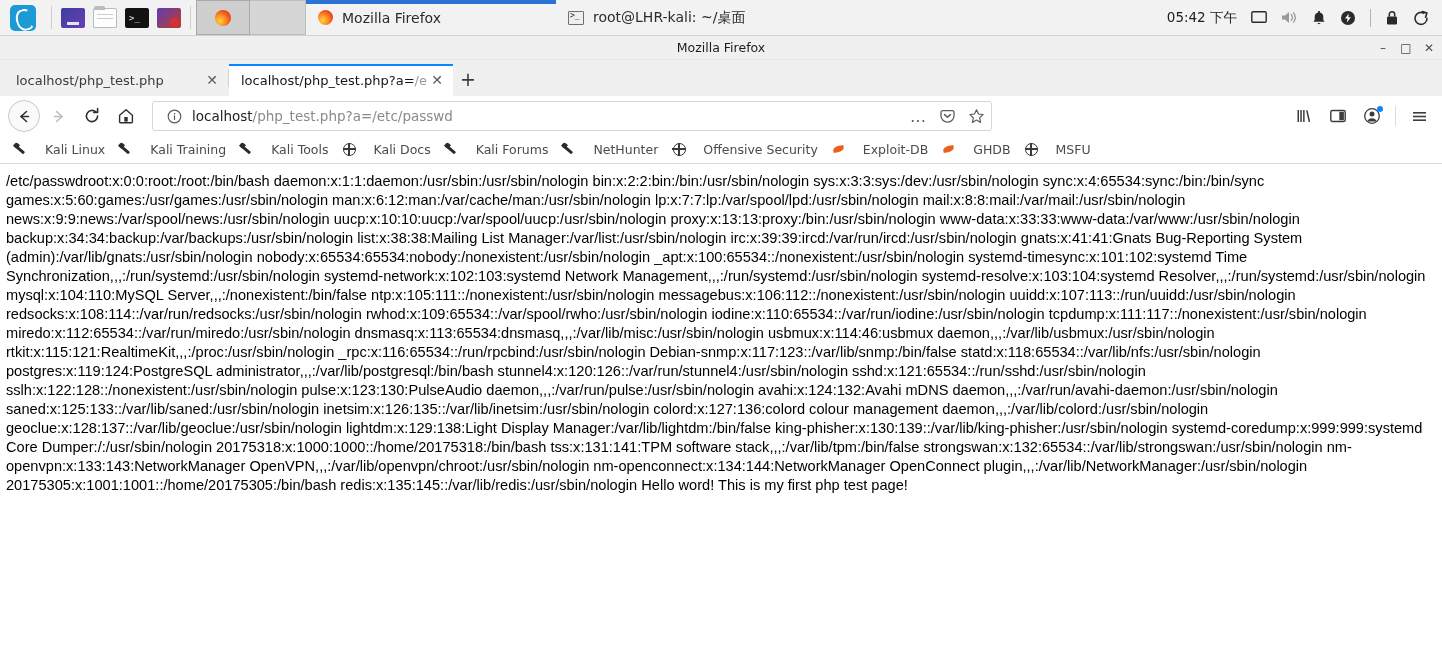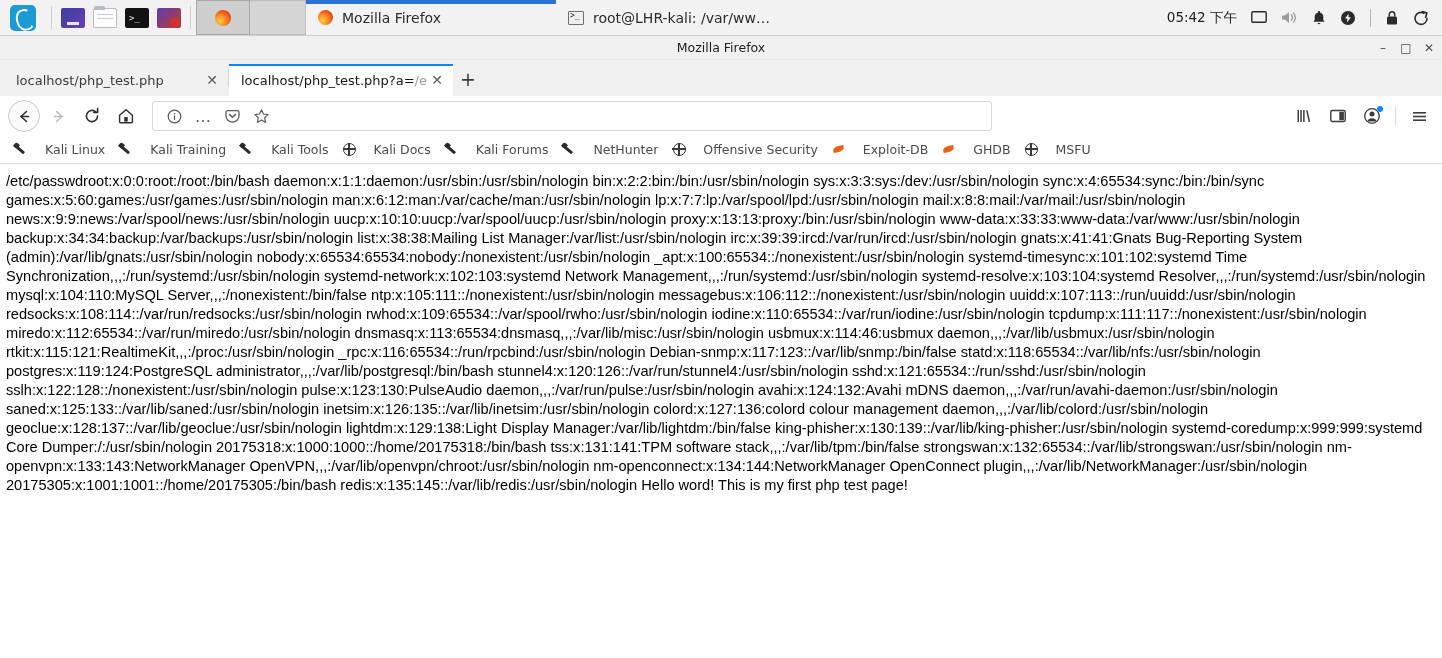--- a/index.html
+++ b/index.html
@@ -216,21 +216,21 @@
     <div class="ff-icon"></div>
   </div>
   <div class="tb-task-blank"></div>
 
   <div class="tb-win firefox">
     <div class="ff-icon sm"></div>
     <span class="wlabel">Mozilla Firefox</span>
   </div>
   <div class="tb-win">
     <div class="term-icon"></div>
-    <span class="wlabel">root@LHR-kali: /var/ww…</span>
+    <span class="wlabel">root@LHR-kali: ~/桌面</span>
   </div>
 
   <div class="tb-spacer"></div>
 
   <div class="tb-tray">
     <span>05:42 下午</span>
     <span class="tray-icon">
       <svg width="16" height="14" viewBox="0 0 16 14">
           <rect x="0.8" y="0.8" width="14.4" height="10.5" rx="1.2" fill="none" stroke="#2b2b2b" stroke-width="1.4"></rect>
         </svg>
@@ -320,20 +320,21 @@
     </div>
 
     <div id="urlbar">
       <span class="url-ico">
         <svg width="15" height="15" viewBox="0 0 15 15">
             <circle cx="7.5" cy="7.5" r="6.3" fill="none" stroke="#5d5d5d" stroke-width="1.2"></circle>
             <rect x="6.9" y="6.4" width="1.2" height="4.6" fill="#5d5d5d"></rect>
             <rect x="6.9" y="4" width="1.2" height="1.4" fill="#5d5d5d"></rect>
           </svg>
       </span>
+      <span class="url-text"><b>localhost</b><span>/php_test.php?a=/etc/passwd</span></span>
       <span class="url-ico">…</span>
       <span class="url-ico">
         <svg width="17" height="17" viewBox="0 0 17 17">
             <path d="M2 4.3a1.6 1.6 0 0 1 1.6-1.6h9.8A1.6 1.6 0 0 1 15 4.3v3.4a6.5 6.5 0 0 1-13 0z" fill="none" stroke="#5d5d5d" stroke-width="1.3"></path>
             <path d="M5.6 6.6l2.9 2.7 2.9-2.7" fill="none" stroke="#5d5d5d" stroke-width="1.5" stroke-linecap="round" stroke-linejoin="round"></path>
           </svg>
       </span>
       <span class="url-ico">
         <svg width="17" height="17" viewBox="0 0 17 17">
             <path d="M8.5 1.8l2 4.2 4.6.6-3.4 3.2.9 4.6-4.1-2.3-4.1 2.3.9-4.6L1.9 6.6l4.6-.6z" fill="none" stroke="#5d5d5d" stroke-width="1.2" stroke-linejoin="round"></path>

